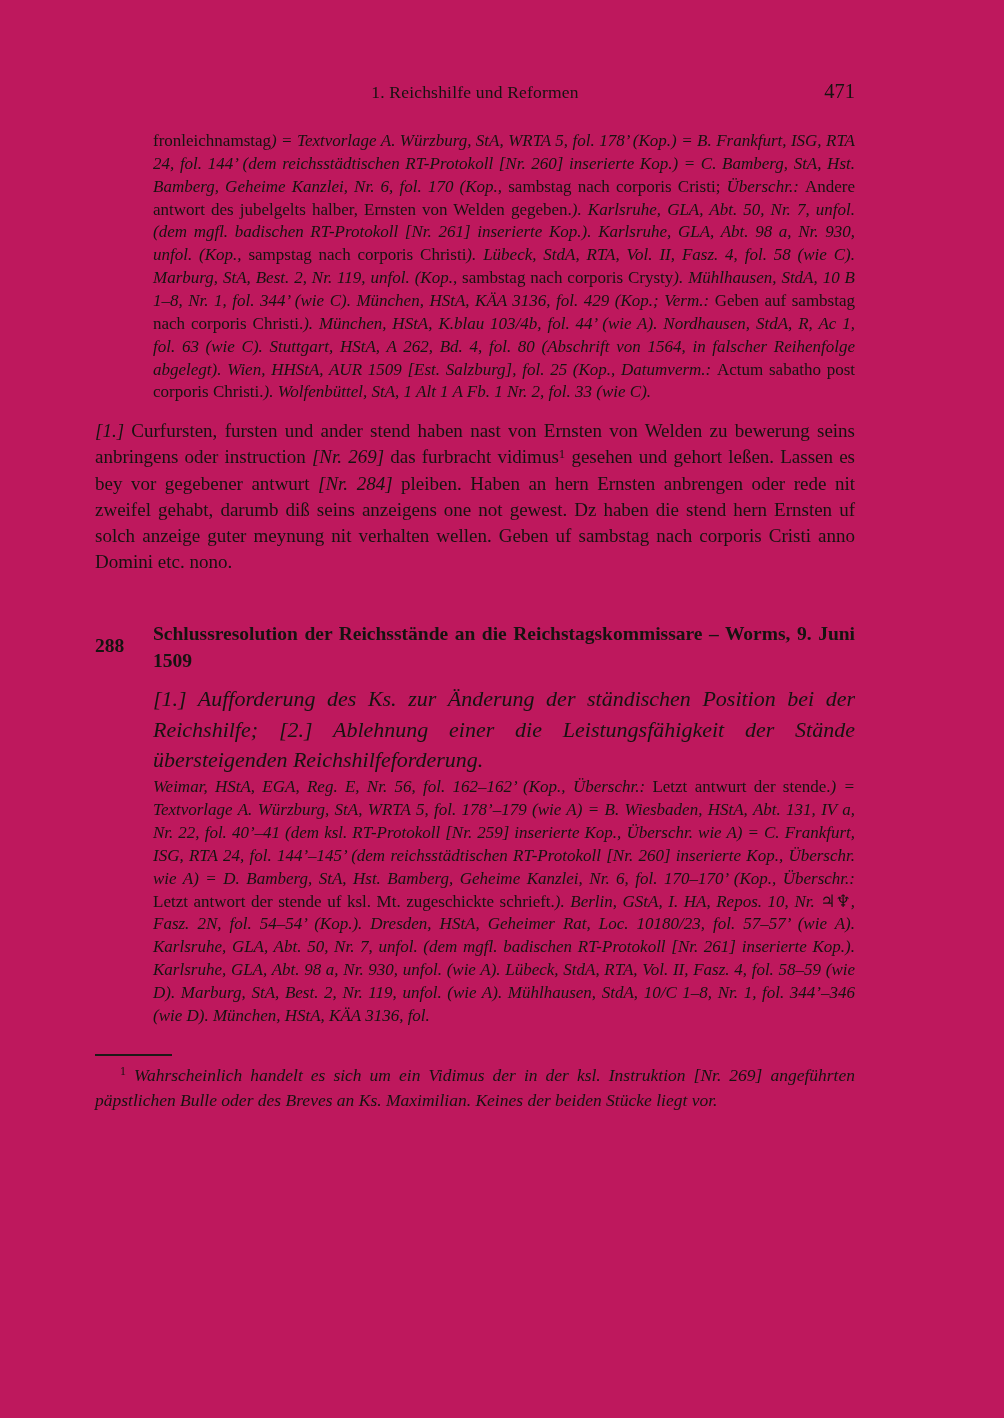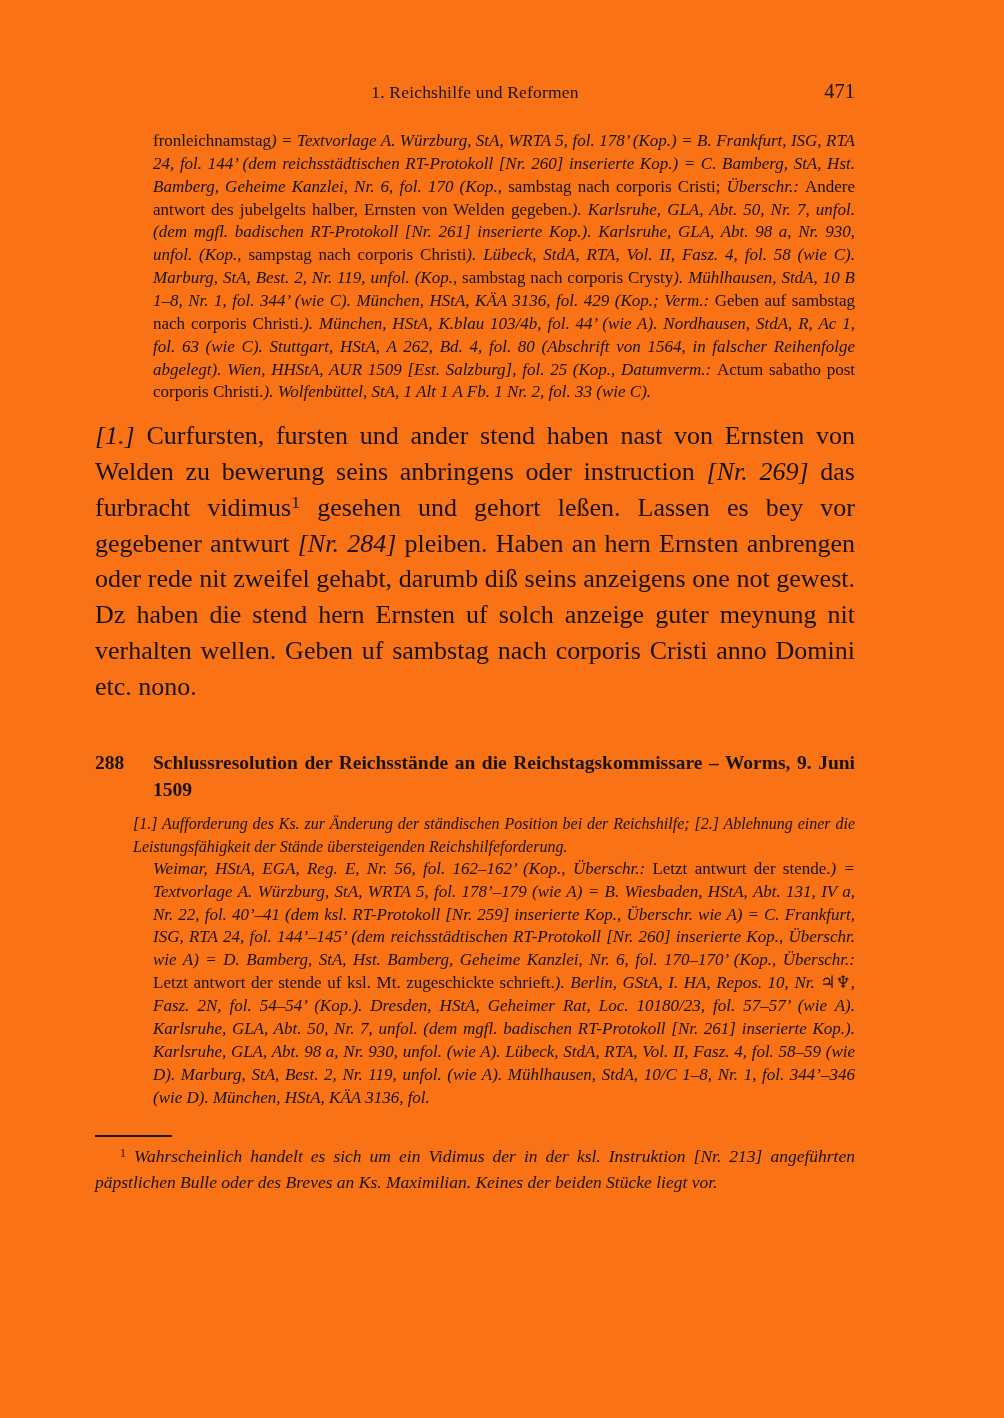--- a/index.html
+++ b/index.html
@@ -5,21 +5,21 @@
   html, body {
     margin: 0;
     padding: 0;
     background: #e9e7e2;
   }
   .page {
     position: relative;
     width: 1004px;
     height: 1418px;
     margin: 0 auto;
-    background: #f97316;
+    background: #be185d;
     color: #161310;
     font-family: "Liberation Serif", "DejaVu Serif", serif;
     box-sizing: border-box;
     padding: 80px 149px 0 95px;
     overflow: hidden;
   }
   .running-head {
     position: relative;
     height: 26px;
     margin-bottom: 24px;
@@ -43,42 +43,42 @@
   p { margin: 0; }
   .source-note {
     margin-left: 58px;
     font-size: 17px;
     line-height: 1.345;
     text-align: justify;
     font-style: italic;
   }
   .body-par {
     margin-top: 14px;
-    font-size: 26px;
+    font-size: 19px;
     line-height: 1.375;
     text-align: justify;
   }
   .entry-head {
     margin-top: 46px;
     position: relative;
     padding-left: 58px;
     font-size: 19.5px;
     font-weight: bold;
     line-height: 1.38;
     text-align: justify;
   }
   .entry-num {
     position: absolute;
     left: 0;
-    top: 0;
+    top: 12px;
   }
   .abstract {
     margin-top: 9px;
-    margin-left: 38px;
-    font-size: 16px;
+    margin-left: 58px;
+    font-size: 22px;
     font-style: italic;
     line-height: 1.4;
     text-align: justify;
   }
   .source-note-2 {
   }
   .footnote-sep {
     margin: 26px 0 0 0;
     width: 77px;
     border: none;
@@ -119,15 +119,15 @@
     <span class="entry-num">288</span>
     <span>Schlussresolution der Reichsstände an die Reichstagskommissare – Worms, 9. Juni 1509</span>
   </div>
 
   <p class="abstract"><span class="seg-i">[1.] Aufforderung des Ks. zur Änderung der ständischen Position bei der Reichshilfe; [2.] Ablehnung einer die Leistungsfähigkeit der Stände übersteigenden Reichshilfeforderung.</span></p>
 
   <p class="source-note source-note-2"><span class="seg-i">Weimar, HStA, EGA, Reg. E, Nr. 56, fol. 162–162’ (Kop., Überschr.: </span><span class="seg-r">Letzt antwurt der stende.</span><span class="seg-i">) = Textvorlage A. Würzburg, StA, WRTA 5, fol. 178’–179 (wie A) = B. Wiesbaden, HStA, Abt. 131, IV a, Nr. 22, fol. 40’–41 (dem ksl. RT-Protokoll [Nr. 259] inserierte Kop., Überschr. wie A) = C. Frankfurt, ISG, RTA 24, fol. 144’–145’ (dem reichsstädtischen RT-Protokoll [Nr. 260] inserierte Kop., Überschr. wie A) = D. Bamberg, StA, Hst. Bamberg, Geheime Kanzlei, Nr. 6, fol. 170–170’ (Kop., Überschr.: </span><span class="seg-r">Letzt antwort der stende uf ksl. Mt. zugeschickte schrieft.</span><span class="seg-i">). Berlin, GStA, I. HA, Repos. 10, Nr. </span><span class="seg-r">♃♆</span><span class="seg-i">, Fasz. 2N, fol. 54–54’ (Kop.). Dresden, HStA, Geheimer Rat, Loc. 10180/23, fol. 57–57’ (wie A). Karlsruhe, GLA, Abt. 50, Nr. 7, unfol. (dem mgfl. badischen RT-Protokoll [Nr. 261] inserierte Kop.). Karlsruhe, GLA, Abt. 98 a, Nr. 930, unfol. (wie A). Lübeck, StdA, RTA, Vol. II, Fasz. 4, fol. 58–59 (wie D). Marburg, StA, Best. 2, Nr. 119, unfol. (wie A). Mühlhausen, StdA, 10/C 1–8, Nr. 1, fol. 344’–346 (wie D). München, HStA, KÄA 3136, fol.</span></p>
 
   <hr class="footnote-sep">
 
-  <p class="footnote"><span class="seg-sup">1</span><span class="seg-i"> Wahrscheinlich handelt es sich um ein Vidimus der in der ksl. Instruktion [Nr. 213] angeführten päpstlichen Bulle oder des Breves an Ks. Maximilian. Keines der beiden Stücke liegt vor.</span></p>
+  <p class="footnote"><span class="seg-sup">1</span><span class="seg-i"> Wahrscheinlich handelt es sich um ein Vidimus der in der ksl. Instruktion [Nr. 269] angeführten päpstlichen Bulle oder des Breves an Ks. Maximilian. Keines der beiden Stücke liegt vor.</span></p>
 
 </div>
 
 </body></html>

